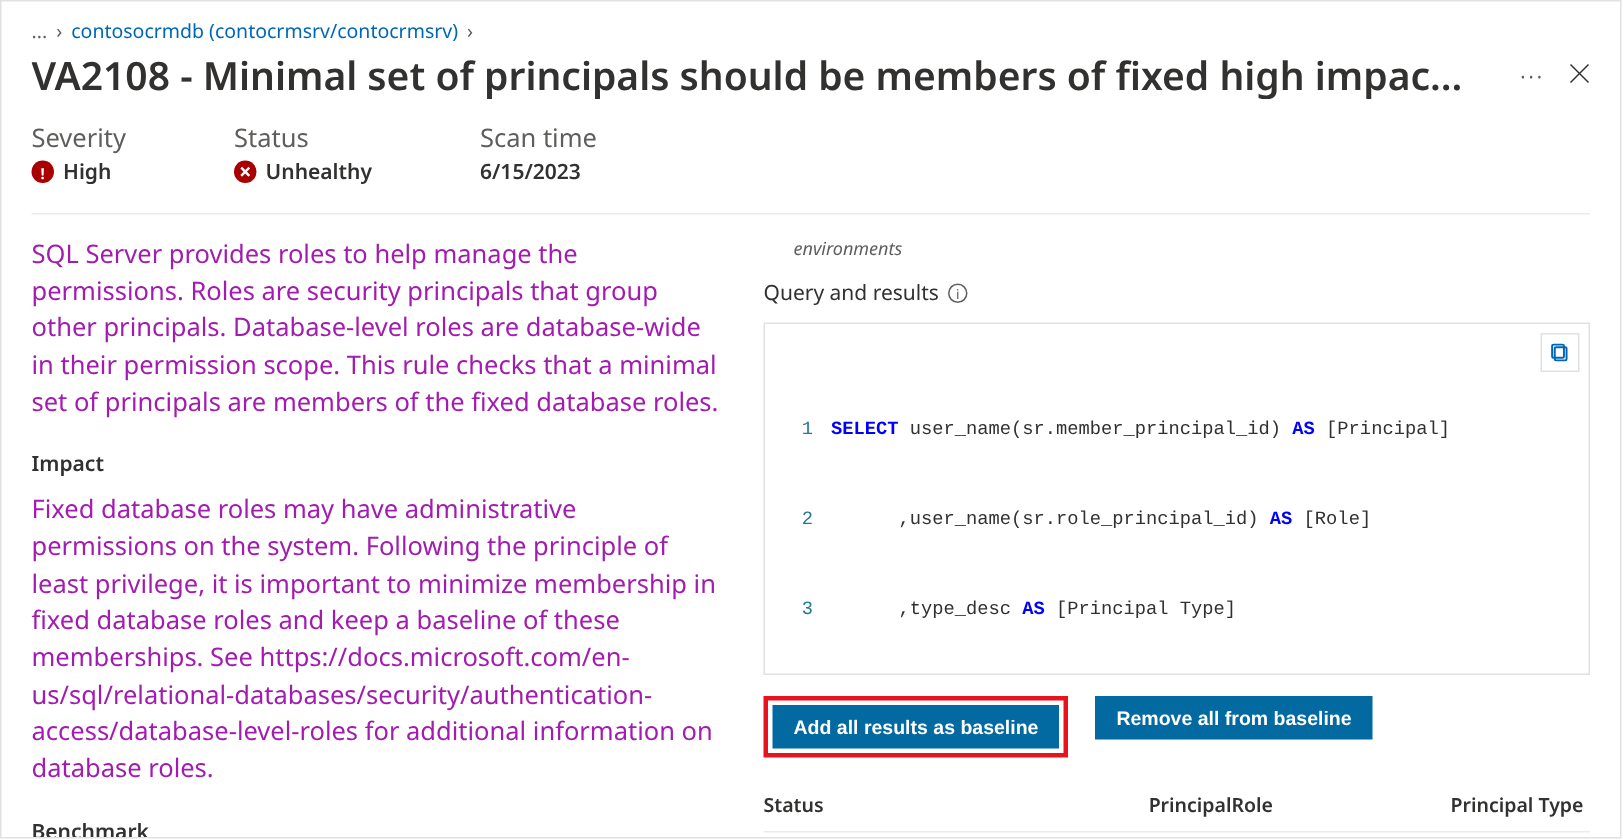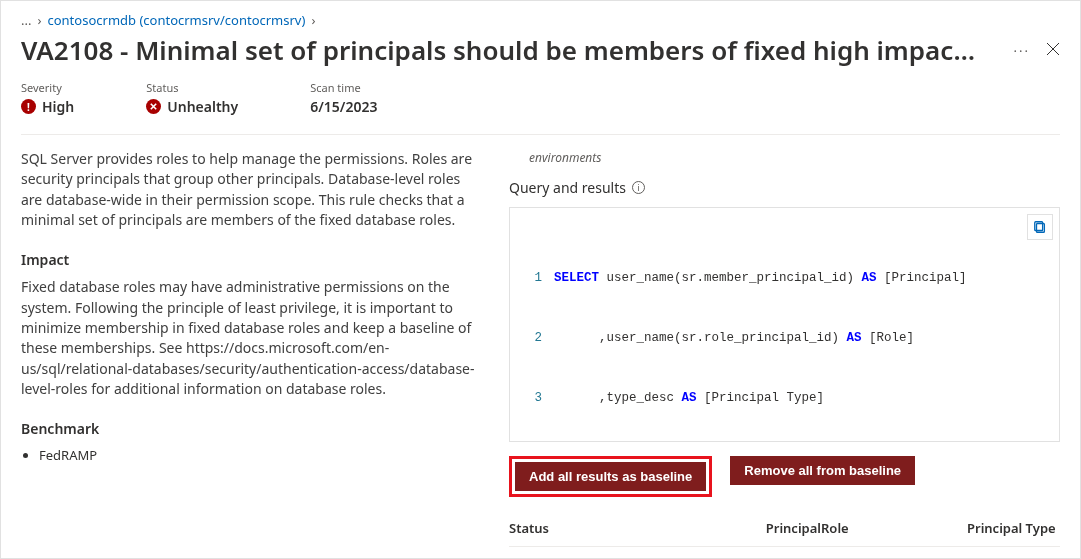--- a/index.html
+++ b/index.html
@@ -40,37 +40,37 @@
     overflow: hidden;
     text-overflow: ellipsis;
     max-width: 960px;
   }
   .title-actions { display:flex; gap:16px; align-items:center; color:#605e5c; }
   .meta-row {
     display: flex;
     gap: 72px;
     padding: 0 0 18px 0;
   }
-  .meta-block .meta-label { font-size: 11px; color: #605e5c; margin-bottom: 2px; }
+  .meta-block .meta-label { font-size: 17px; color: #605e5c; margin-bottom: 2px; }
   .meta-block .meta-value { font-size: 14px; font-weight: 600; display:flex; align-items:center; gap:6px;}
   .sev-icon, .status-icon {
     width: 15px; height: 15px; border-radius: 50%;
     background: #a80000; display:inline-flex; align-items:center; justify-content:center;
     color: #fff; font-size: 10px; font-weight:700;
   }
   .status-icon svg { width:9px; height:9px; }
   .divider { height: 1px; background:#edebe9; margin: 0 0 14px 0; }
   .two-col {
     display: flex;
     gap: 28px;
   }
   .left-col { width: 460px; }
   .right-col { flex: 1; position: relative; }
   .section-h { font-weight: 600; font-size: 14px; margin: 0 0 8px 0; }
-  .body-text { font-size: 14px; line-height: 1.45; color: #404040; margin-bottom: 20px;}
+  .body-text { font-size: 17px; line-height: 1.45; color: #a21caf; margin-bottom: 20px;}
   .bullet { padding-left: 18px; margin:6px 0; }
   .environ-note { font-style: italic; color:#605e5c; font-size:12px; margin-left:20px; margin-bottom:12px;}
   .qr-header { font-size:14px; font-weight:400; margin-bottom:10px; display:flex; align-items:center; gap:6px;}
   .info-icon {
     width:13px; height:13px; border:1px solid #605e5c; border-radius:50%;
     display:inline-flex; align-items:center; justify-content:center; font-size:9px; color:#605e5c;
   }
   .code-box {
     border: 1px solid #e1e1e1;
     position: relative;
@@ -89,21 +89,21 @@
   .code-content { flex:1; }
   .kw { color:#0000ff;font-weight:bold; }
   .copy-btn {
     position:absolute; top:6px; right:6px; width:26px; height:26px;
     border:1px solid #e1e1e1; background:#fff; display:flex; align-items:center; justify-content:center;
     cursor:pointer;
   }
   .copy-btn svg { width:14px; height:14px; stroke:#0067b8; fill:none; stroke-width:1.5;}
   .btn-row { display:flex; gap:18px; margin-top:14px; align-items:flex-start;}
   .btn-primary {
-    background:#7f1d1d; color:#fff; border:none; padding:7px 14px; font-size:13px;
+    background:#0369a1; color:#fff; border:none; padding:7px 14px; font-size:13px;
     font-weight:600; cursor:pointer;
   }
   .highlight-box {
     border: 3px solid #e8131d;
     padding: 3px;
     display:inline-block;
   }
   .results-row {
     display:flex; margin-top:22px; font-size:13px;
     border-bottom:1px solid transparent;

